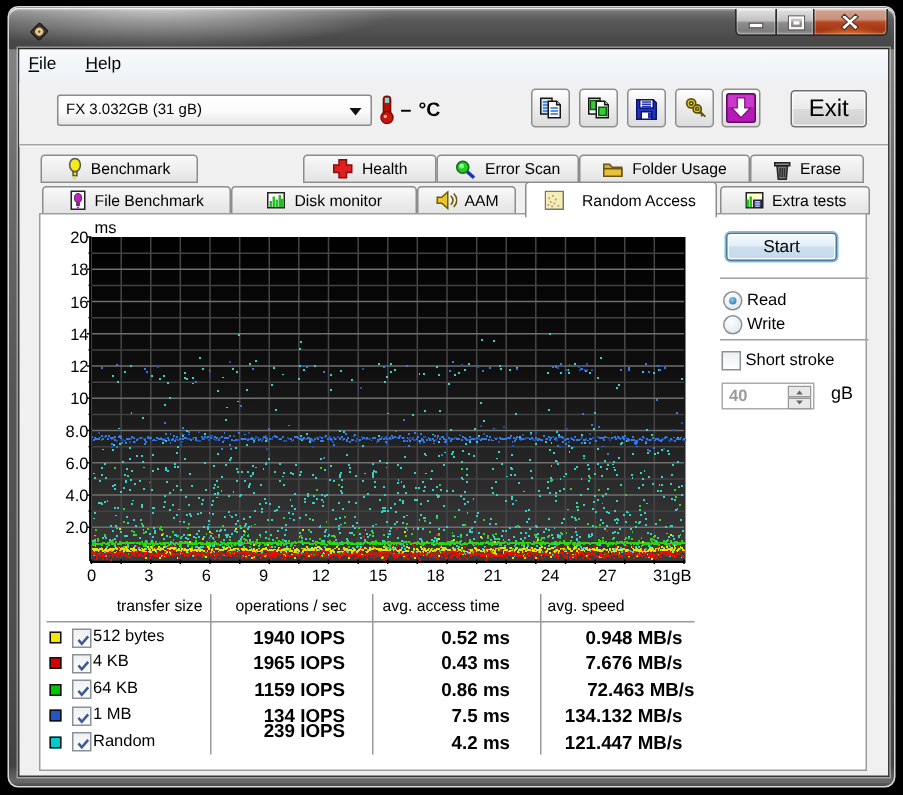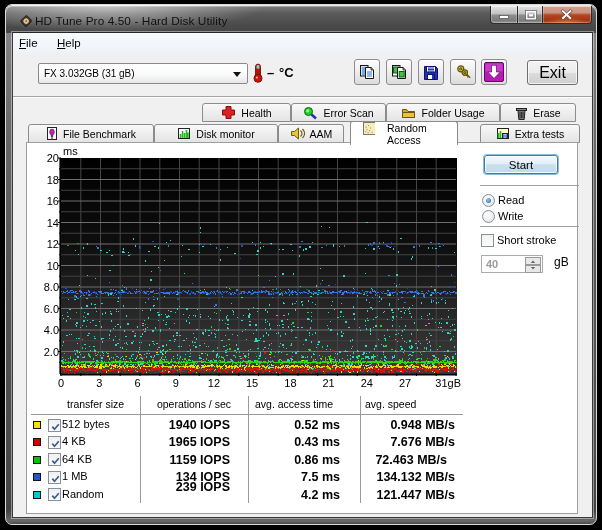--- a/index.html
+++ b/index.html
@@ -19,21 +19,21 @@
 #menubar{position:absolute;left:0;top:0;width:579px;height:21px;background:linear-gradient(#f8fafc,#eef2f7);font-size:11.5px;color:#000}
 #menubar span{position:absolute;top:3px}
 #toolrow{position:absolute;left:0;top:21px;width:579px;height:43px;background:#f0f0f0;border-bottom:1px solid #a5a5a5;box-shadow:0 1px 0 #fdfdfd}
 #combo{position:absolute;left:25px;top:9px;width:210px;height:21px;background:linear-gradient(#fff,#fbfbfb 55%,#e4e6e8);border:1px solid #8a8a8a;border-radius:2px;font-size:10px;line-height:19px;padding-left:5px;color:#000}
 #combo i{position:absolute;right:6px;top:8px;width:0;height:0;border:4px solid transparent;border-top:5px solid #111;font-style:normal}
 .tbtn{position:absolute;top:5px;width:26px;height:26px;border:1px solid #8e8e8e;border-radius:3px;background:linear-gradient(#fefefe,#ececec 50%,#dcdcdc);display:flex;align-items:center;justify-content:center}
 #exitb{position:absolute;left:514px;top:6px;width:51px;height:25px;border:1px solid #707070;border-radius:3px;background:linear-gradient(#f4f4f4,#ebebeb 50%,#dcdcdc 50%,#cfcfcf);font-size:16px;text-align:center;line-height:23px;color:#000;box-shadow:inset 0 0 0 1px rgba(255,255,255,.7)}
 .tab{position:absolute;height:19px;border:1px solid #8c8c8c;border-radius:3px 3px 0 0;background:linear-gradient(#f9f9f9,#ededed 55%,#e4e4e4);font-size:10.5px;color:#000;display:flex;align-items:center;justify-content:center;gap:5px;white-space:nowrap}
 .r1{top:70px}.r2{top:91px}
 .tab svg{flex:0 0 auto}
-#atab{position:absolute;left:337px;top:88px;width:108px;height:24px;border:1px solid #8c8c8c;border-bottom:none;border-radius:3px 3px 0 0;background:#fff;z-index:6;font-size:10.5px;display:flex;padding-left:12px;gap:12px}
+#atab{position:absolute;left:337px;top:88px;width:128px;height:24px;border:1px solid #8c8c8c;border-bottom:none;border-radius:3px 3px 0 0;background:#fff;z-index:6;font-size:10.5px;display:flex;align-items:center;padding-left:12px;gap:12px}
 #panel{position:absolute;left:13px;top:109px;width:552px;height:372px;background:#fff;border:1px solid #9d9d9d;z-index:2}
 #chart{position:absolute;left:-1px;top:-1px}
 #chart text{font-size:11px;fill:#000}
 #startb{position:absolute;left:457px;top:12px;width:74px;height:19px;border:1px solid #46799b;border-radius:3px;background:linear-gradient(#f4fafd,#e3eef6 46%,#cbdeed 52%,#c3dbee);box-shadow:0 0 0 1px #8abbd7,inset 0 0 0 1px rgba(255,255,255,.85);font-size:11.5px;text-align:center;line-height:18px;color:#000}
 .sep{position:absolute;left:453px;width:99px;height:1px;background:#a0a0a0}
 .radio{position:absolute;width:13px;height:13px;border-radius:50%;border:1px solid #8a9097;background:radial-gradient(circle at 40% 35%,#fefefe,#dde3e8)}
 .rdot{position:absolute;left:3px;top:3px;width:5px;height:5px;border-radius:50%;background:radial-gradient(circle at 40% 35%,#8ec9e8,#1d66a9)}
 .ck{position:absolute;width:13px;height:13px;border:1px solid #8a9097;background:linear-gradient(#eef0f2,#fdfdfd)}
 .lbl{position:absolute;font-size:10.5px;color:#000;white-space:nowrap}
 #spin{position:absolute;left:454px;top:112px;width:62px;height:18px;border:1px solid #ababab;background:#fff}
@@ -50,21 +50,20 @@
 </style></head><body>
 <div id="win">
 <div id="tbshine"></div>
 <svg id="wicon" width="14" height="14">
       <g transform="rotate(-45 7 7)">
         <rect x="2.8" y="3.2" width="8.6" height="8" rx="1" fill="#3f372e" stroke="#19150f" stroke-width=".8"></rect>
         <circle cx="7" cy="7.2" r="2.7" fill="#e6c28d"></circle>
         <circle cx="7" cy="7.2" r=".8" fill="#5e4f3a"></circle>
       </g>
     </svg>
-<div id="title">HD Tune Pro 4.50 - Hard Disk Utility</div>
 <div id="caps">
  <div class="cap" id="cmin">
         <svg width="27" height="17" style="position:absolute;left:0;top:0">
           <rect x="8.5" y="9.5" width="9" height="3" fill="#fff" stroke="#4e4a46" stroke-width=".7"></rect>
         </svg>
       </div>
  <div class="cap" id="cmax">
         <svg width="26" height="17" style="position:absolute;left:0;top:0">
           <rect x="8.5" y="5.5" width="9" height="7.5" fill="none" stroke="#fff" stroke-width="1.8"></rect>
           <rect x="11" y="8.2" width="4" height="2.2" fill="#fff"></rect>
@@ -132,20 +131,25 @@
         </div>
   <div class="tbtn" style="left:468px">
           <svg width="22" height="22">
             <rect x="1.5" y="1.5" width="19" height="19" rx="1.5" fill="#b61ab6" stroke="#5e0a5e"></rect>
             <rect x="2.5" y="2.5" width="17" height="8" fill="#cb3acb"></rect>
             <path d="M11 17.5L4.8 11h3.7V4.2h5v6.8h3.7z" fill="#fff" stroke="#7c0d7c" stroke-width=".8"></path>
           </svg>
         </div>
   <div id="exitb">Exit</div>
  </div>
+ <div class="tab r1" style="left:14px;width:105px"><svg width="10" height="15">
+          <ellipse cx="5" cy="5" rx="3.6" ry="4.4" fill="#f2ea1a" stroke="#555"></ellipse>
+          <rect x="3.7" y="9.5" width="2.6" height="2.6" fill="#f2ea1a" stroke="#555"></rect>
+          <circle cx="4.7" cy="13.6" r="1.1" fill="#e8e020"></circle>
+        </svg>Benchmark</div>
  <div class="tab r1" style="left:189px;width:89px"><svg width="15" height="15">
           <path d="M5 1.5h5v3.5H13.5v5H10v3.5H5V10H1.5V5H5z" fill="#e02020" stroke="#801010" stroke-width="1"></path>
         </svg>Health</div>
  <div class="tab r1" style="left:278px;width:95px"><svg width="15" height="14">
           <circle cx="5.5" cy="5.5" r="4" fill="#2c2" stroke="#161"></circle>
           <circle cx="4.8" cy="4.8" r="1.6" fill="#9f9"></circle>
           <path d="M8.5 8.5l4.5 4" stroke="#23a" stroke-width="2.4"></path>
         </svg>Error Scan</div>
  <div class="tab r1" style="left:373px;width:114px"><svg width="15" height="13">
           <path d="M1.5 3.5h4l1.5 2h6.5v6h-12z" fill="#d4aa28" stroke="#6b5512"></path>
@@ -331,21 +335,21 @@
           <b>40</b>
           <svg id="spsvg" width="16" height="16" style="position:absolute;right:1px;top:0.5px">
             <rect x="0.5" y="0.5" width="15" height="7" fill="#e8e8e8" stroke="#9a9a9a"></rect>
             <rect x="0.5" y="8.5" width="15" height="7" fill="#e8e8e8" stroke="#9a9a9a"></rect>
             <path d="M8 3.4l2.2 2.6H5.8z" fill="#666"></path>
             <path d="M8 12.6l2.2-2.6H5.8z" fill="#666"></path>
           </svg>
         </div>
   <div class="lbl" style="left:527px;top:112px;font-size:12px">gB</div>
   <div id="tbl">
-   <div class="hdr" style="left:40px;width:80px;text-align:left">transfer size</div>
+   <div class="hdr" style="left:28px;width:80px;text-align:right">transfer size</div>
    <div class="hdr" style="left:122px;width:90px;text-align:center">operations / sec</div>
    <div class="hdr" style="left:228px;width:94px;text-align:left">avg. access time</div>
    <div class="hdr" style="left:338px;width:90px;text-align:left">avg. speed</div>
    <div class="hline" style="left:4px;top:21px;width:432px"></div>
    <div class="vline" style="left:113px;top:3px;height:107px"></div>
    <div class="vline" style="left:221px;top:3px;height:107px"></div>
    <div class="vline" style="left:333px;top:3px;height:107px"></div>
 <div class="sq" style="left:6px;top:28.0px;background:#f2e500"></div>
 <div class="rck" style="left:21px;top:25.5px">
             <svg width="11" height="11">
@@ -368,21 +372,21 @@
 <div class="num" style="left:300px;width:128px;top:42.4px">7.676 MB/s</div>
 <div class="sq" style="left:6px;top:62.8px;background:#00c400"></div>
 <div class="rck" style="left:21px;top:60.3px">
             <svg width="11" height="11">
               <path d="M2.3 5.6l2.2 2.6L8.8 3.2" fill="none" stroke="#3d5a96" stroke-width="1.7"></path>
             </svg>
           </div>
 <div class="rlbl" style="left:35px;top:59.8px">64 KB</div>
 <div class="num" style="left:110px;width:93px;top:59.8px">1159 IOPS</div>
 <div class="num" style="left:220px;width:93px;top:59.8px">0.86 ms</div>
-<div class="num" style="left:292px;width:128px;top:59.8px">72.463 MB/s</div>
+<div class="num" style="left:308px;width:128px;top:59.8px">72.463 MB/s</div>
 <div class="sq" style="left:6px;top:80.3px;background:#2456c8"></div>
 <div class="rck" style="left:21px;top:77.8px">
             <svg width="11" height="11">
               <path d="M2.3 5.6l2.2 2.6L8.8 3.2" fill="none" stroke="#3d5a96" stroke-width="1.7"></path>
             </svg>
           </div>
 <div class="rlbl" style="left:35px;top:77.3px">1 MB</div>
 <div class="num" style="left:110px;width:93px;top:77.3px">134 IOPS</div>
 <div class="num" style="left:220px;width:93px;top:77.3px">7.5 ms</div>
 <div class="num" style="left:300px;width:128px;top:77.3px">134.132 MB/s</div>

